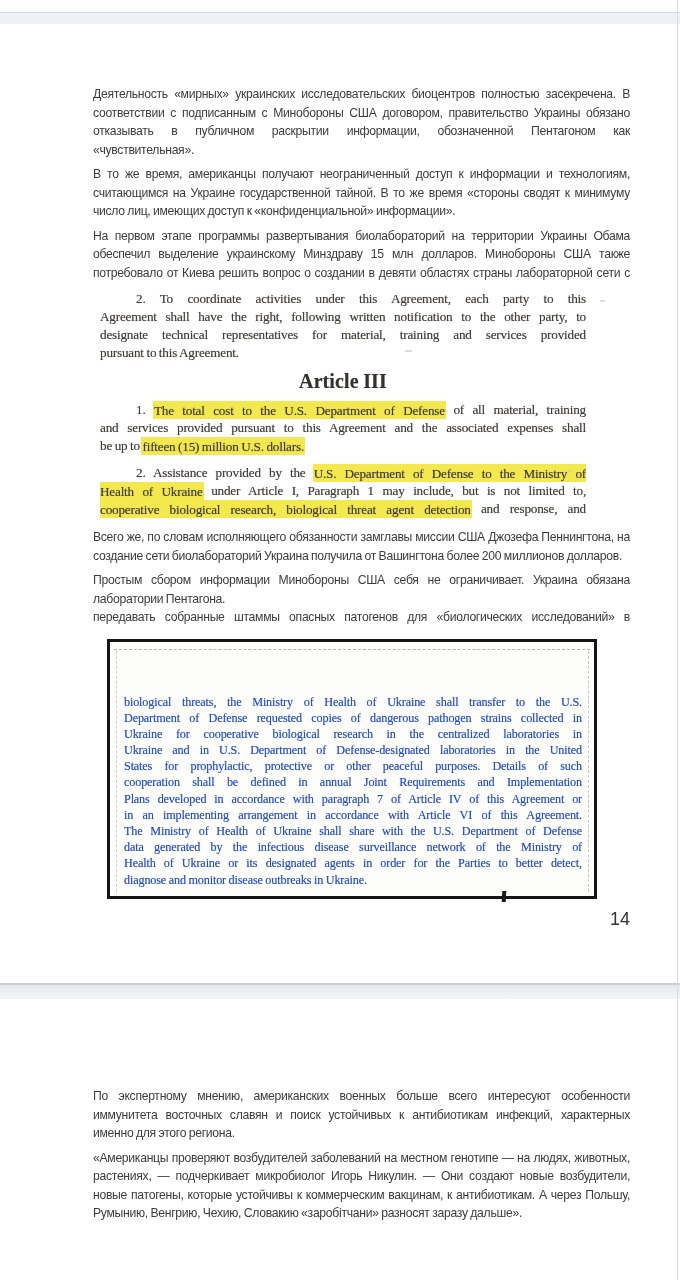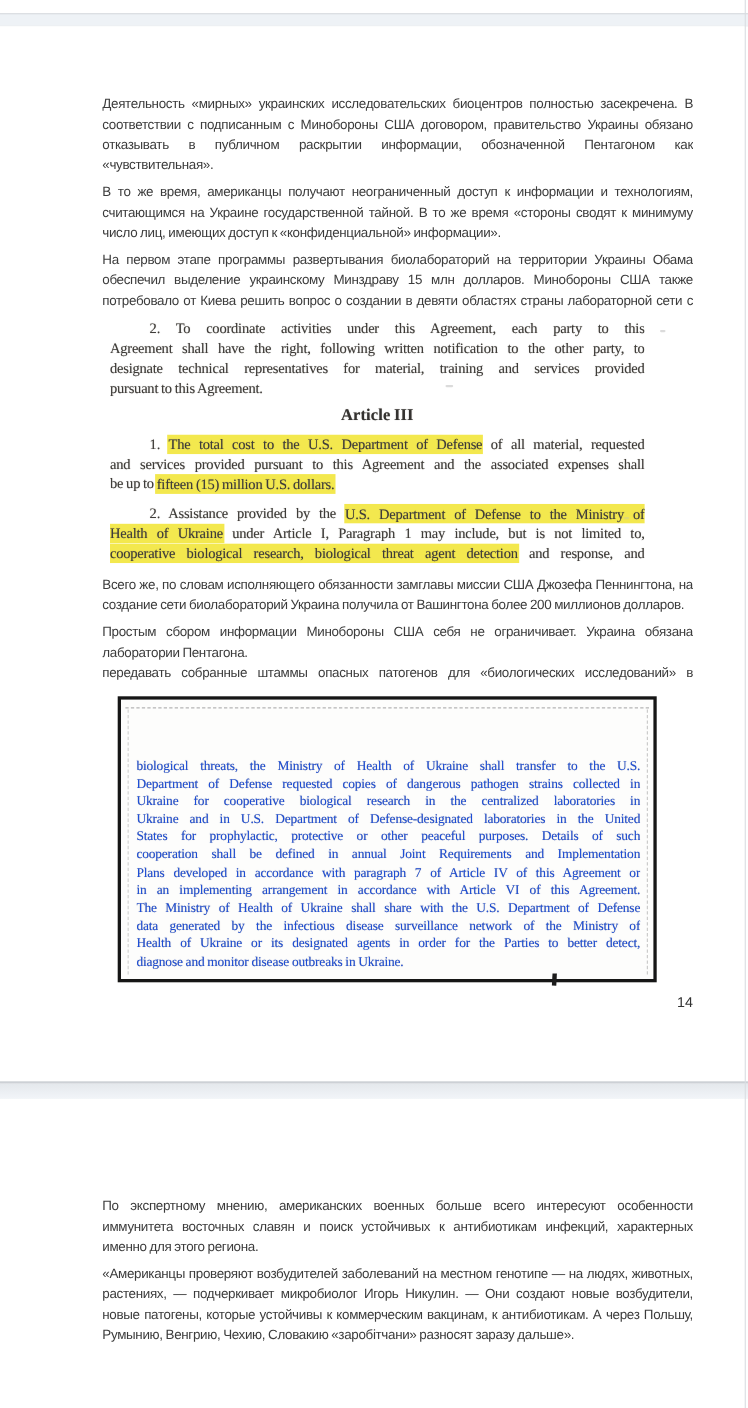--- a/index.html
+++ b/index.html
@@ -29,38 +29,38 @@
 
   
   .ru{font-size:12.2px;color:#3c3c3c;letter-spacing:-0.3px;word-spacing:-0.5px;margin-bottom:6px;}
 
   
   .quote{margin:8px 0 0 7px;width:486px;
          font-family:"Liberation Serif","DejaVu Serif",serif;
          font-size:13.2px;color:#3e3c39;letter-spacing:-0.2px;word-spacing:-0.5px;
          text-shadow:0 0 0.8px rgba(85,78,70,0.55);}
   .quote .ln{height:18px;line-height:18px;}
-  .heading{margin:8px 0;font-size:15px;font-weight:bold;text-align:center;
+  .heading{margin:8px 0;font-size:20px;font-weight:bold;text-align:center;
            letter-spacing:0.1px;color:#343230;}
   .q2{margin-top:9px;}
   .hl{background:var(--hl,#f3e84e);padding:1.5px 1px;margin:0 -1px;}
 
   
   .scanbox{position:relative;margin:12px 0 0 14px;width:490px;box-sizing:border-box;
            border:3px solid #161616;padding:52px 12px 8px 14px;background:#fdfdfc;
            font-family:"Liberation Serif","DejaVu Serif",serif;
            font-size:12.2px;color:#1d4ed8;letter-spacing:-0.15px;word-spacing:-0.3px;
            text-shadow:0 0 0.7px rgba(85,78,70,0.5);}
   .scanbox .ln{height:16.2px;line-height:16.2px;}
   .scanbox .hline{position:absolute;top:7px;left:4px;right:4px;border-top:1px dashed #a3a3a3;opacity:.8;}
   .scanbox .vl{position:absolute;top:9px;bottom:4px;left:6px;border-left:1px dashed #c3c3c3;opacity:.8;}
   .scanbox .vr{position:absolute;top:9px;bottom:4px;right:5px;border-left:1px dashed #b8b8b8;opacity:.8;}
   .scanbox .tick{position:absolute;right:88px;bottom:-6px;width:4px;height:11px;background:#1c1c1c;transform:rotate(3deg);}
 
-  .page-num{margin-top:10px;width:537px;text-align:right;font-size:13px;color:#333;padding-right:2px;}
+  .page-num{margin-top:10px;width:537px;text-align:right;font-size:18px;color:#333;padding-right:2px;}
 
   
   .speck{position:absolute;background:#bdbdbd;opacity:.55;border-radius:1px;}
   .speck1{left:600px;top:300px;width:5px;height:2px;}
   .speck2{left:405px;top:350px;width:7px;height:2px;}
   .speck3{left:567px;top:470px;width:5px;height:2px;opacity:.35;}
   i{display:block;}
 </style>
 </head>
 <body>
@@ -91,21 +91,21 @@
 
       <div class="quote">
         <div class="para">
             <div class="ln ind">2. To coordinate activities under this Agreement, each party to this</div>
             <div class="ln">Agreement shall have the right, following written notification to the other party, to</div>
             <div class="ln">designate technical representatives for material, training and services provided</div>
             <div class="ln last">pursuant to this Agreement.</div>
           </div>
         <div class="heading">Article III</div>
         <div class="para">
-            <div class="ln ind"><span>1. </span><span class="hl">The total cost to the U.S. Department of Defense</span><span> of all material, requested</span></div>
+            <div class="ln ind"><span>1. </span><span class="hl">The total cost to the U.S. Department of Defense</span><span> of all material, training</span></div>
             <div class="ln">and services provided pursuant to this Agreement and the associated expenses shall</div>
             <div class="ln last"><span>be up to </span><span class="hl">fifteen (15) million U.S. dollars.</span></div>
           </div>
         <div class="para q2">
             <div class="ln ind"><span>2. Assistance provided by the </span><span class="hl">U.S. Department of Defense to the Ministry of</span></div>
             <div class="ln"><span class="hl">Health of Ukraine</span><span> under Article I, Paragraph 1 may include, but is not limited to,</span></div>
             <div class="ln"><span class="hl">cooperative biological research, biological threat agent detection</span><span> and response, and</span></div>
           </div>
       </div>
 

